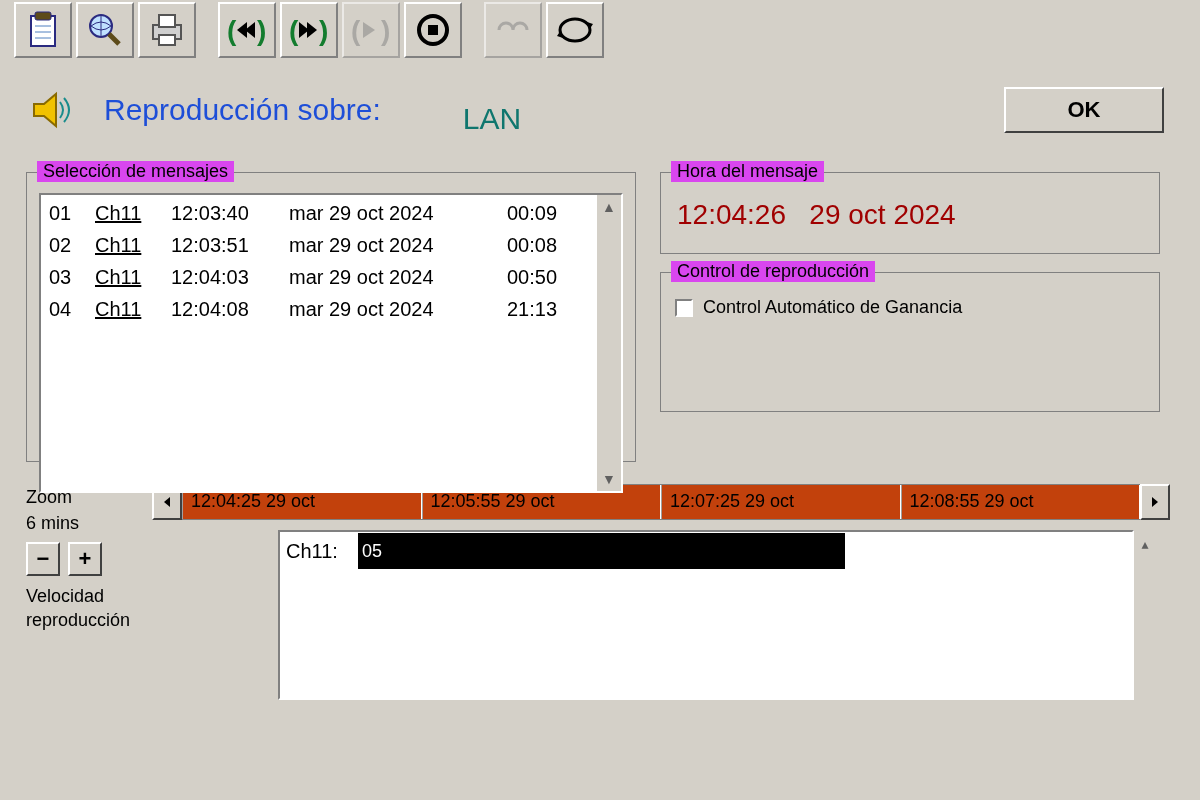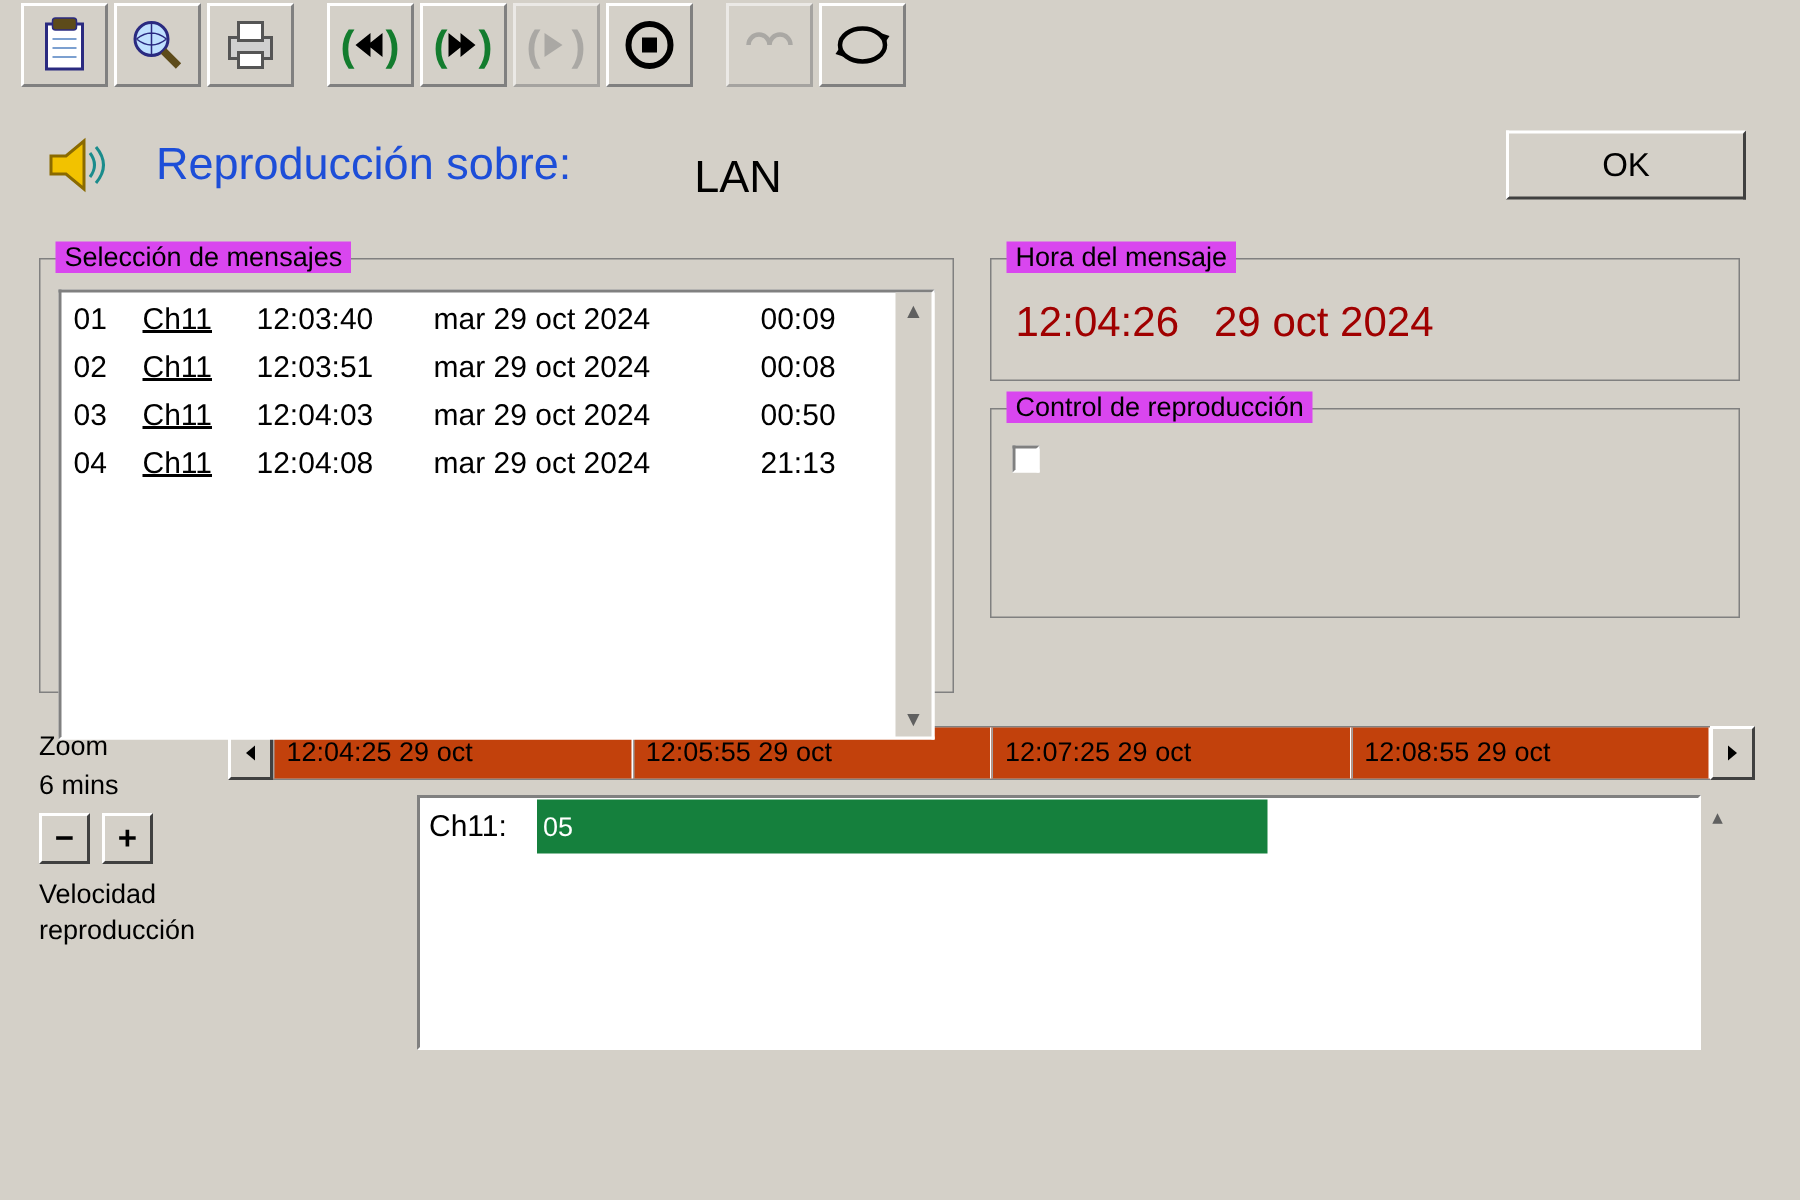--- a/index.html
+++ b/index.html
@@ -42,37 +42,38 @@
     gap: 22px;
     margin-bottom: 24px;
   }
   .speaker-icon { width: 56px; height: 56px; }
   .hdr-label {
     font-size: 30px;
     color: #1d4ed8;
   }
   .hdr-value {
     font-size: 30px;
-    color: #000000;
+    color: #0f766e;
     margin-left: 60px;
     margin-top: 17px;
   }
   .ok-btn {
     margin-left: auto;
     width: 160px;
     height: 46px;
     background: #d4d0c8;
     border: 2px solid;
     border-color: #fff #404040 #404040 #fff;
     font-size: 22px;
     display: flex;
     align-items: center;
     justify-content: center;
     cursor: pointer;
     margin-right: 10px;
+    font-weight: bold;
   }
   .two-col {
     display: flex;
     gap: 24px;
   }
   .groupbox {
     position: relative;
     border: 1px solid #808080;
     padding: 20px 12px 12px 12px;
     margin-top: 10px;
@@ -202,21 +203,21 @@
     height: 170px;
     position: relative;
     padding: 4px 6px;
   }
   .track-row {
     display: flex; align-items: center; gap: 6px;
     height: 30px;
   }
   .track-label { font-size: 20px; width: 66px; }
   .seg {
-    background: #15803d;
+    background: #000000;
     height: 17px;
     color: #fff;
     font-size: 18px;
     padding: 18px 4px;
     display: flex; align-items: center;
   }
   .vscroll {
     position: absolute; right: -28px; top: 0; bottom: 0;
     width: 26px; background: #d4d0c8;
     display: flex; flex-direction: column;
@@ -366,20 +367,21 @@
         <div class="time-display">
           <span>12:04:26</span>&nbsp;&nbsp;
           <span>29 oct 2024</span>
         </div>
       </div>
 
       <div class="groupbox gb-ctrl">
         <div class="legend">Control de reproducción</div>
         <div class="check-row">
           <div class="checkbox"></div>
+          <span>Control Automático de Ganancia</span>
         </div>
       </div>
     </div>
   </div>
 
   <div class="timeline-area">
     <div class="zoom-col">
       <div>Zoom</div>
       <div>6 mins</div>
       <div class="zoom-btns">

